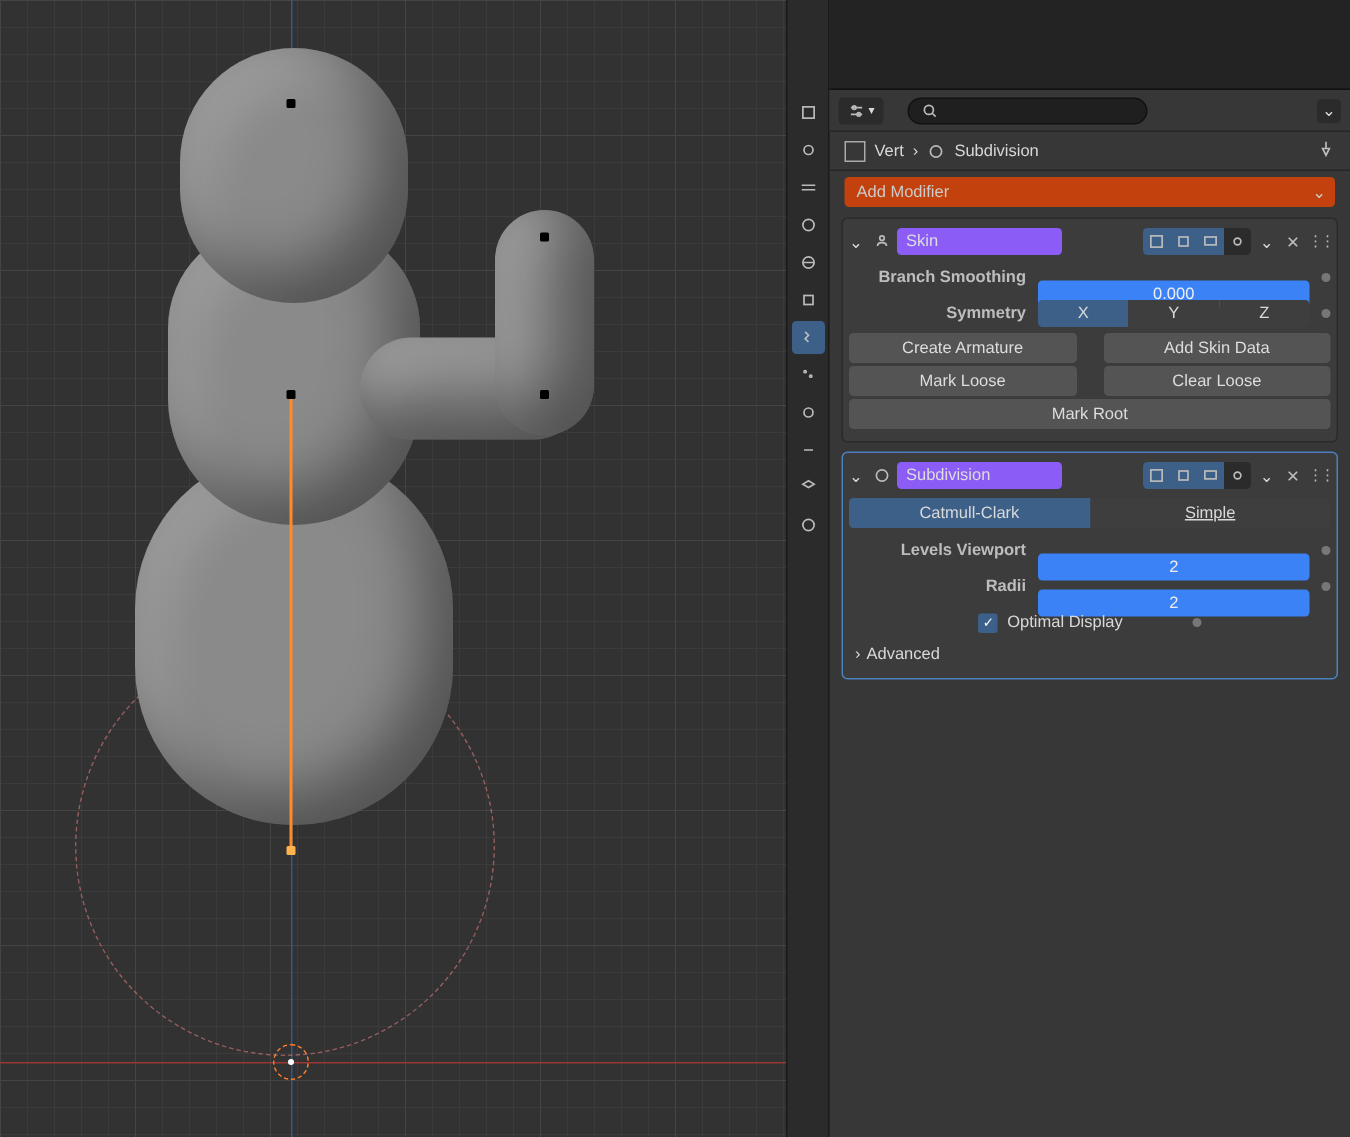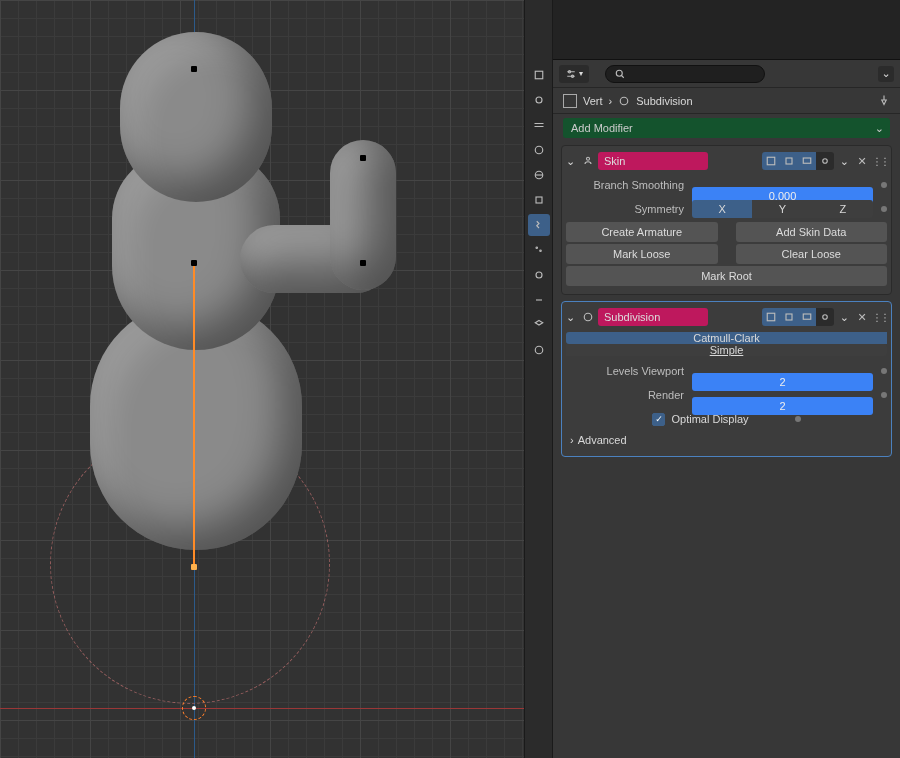--- a/index.html
+++ b/index.html
@@ -99,70 +99,70 @@
     max-width:160px;
   }
   .chev { position:absolute; right:6px; background:#2b2b2b; width:16px; height:16px; border-radius:3px; display:flex; align-items:center; justify-content:center;}
   .breadcrumb {
     height:26px; display:flex; align-items:center; gap:6px;
     padding:0 10px; border-bottom:1px solid #262626;
   }
   .bc-ico { width:14px; height:14px; border:1px solid #aaa;}
   .pin { margin-left:auto; color:#aaa;}
   .addmod {
-    margin:4px 10px; height:20px; background:#14532d; border-radius:3px;
+    margin:4px 10px; height:20px; background:#c2410c; border-radius:3px;
     display:flex; align-items:center; padding:0 8px; color:#ccc;
     position:relative;
   }
   .addmod::after { content:"⌄"; position:absolute; right:6px;}
   .panel {
     margin:3px 8px; background:#3c3c3c; border:1px solid #2a2a2a;
     border-radius:4px; padding:4px 4px 6px;
   }
   .panel.active { border-color:#4b81bf;}
   .phead {
     display:flex; align-items:center; gap:4px; height:22px;
   }
   .phead .tog { width:12px;}
   .phead .pname {
-    background:#be185d; height:18px; border-radius:3px; padding:0 6px;
+    background:#8b5cf6; height:18px; border-radius:3px; padding:0 6px;
     display:flex; align-items:center; min-width:110px; color:#ddd;
   }
   .vismodes { display:flex; gap:0; }
   .vismodes span {
     width:18px; height:18px; background:#2b2b2b;
     display:flex; align-items:center; justify-content:center; font-size:10px;
   }
   .vismodes span:first-child { border-radius:3px 0 0 3px;}
   .vismodes span:last-child  { border-radius:0 3px 3px 0;}
   .vismodes .on { background:#3d6089; color:#fff;}
   .xbtn, .grip { width:14px; height:18px; display:flex; align-items:center; justify-content:center; color:#bbb;}
   .grip::before { content:"⋮⋮"; letter-spacing:-2px; font-size:10px;}
   .row {
     display:flex; align-items:center; height:22px; margin:2px 0;
   }
-  .row .lbl { width:126px; text-align:right; padding-right:8px; color:#bdbdbd;}
+  .row .lbl { width:126px; text-align:right; padding-right:8px; color:#bdbdbd;font-weight:bold;}
   .row .val {
     flex:1; height:18px; background:#3b82f6; border-radius:3px;
     display:flex; align-items:center; justify-content:center; color:#eee;
     margin-right:4px;
     margin-top:22px;
   }
   .dot { width:6px; height:6px; border-radius:50%; background:#777; margin-left:4px;}
   .axis3 { display:flex; flex:1; gap:0; margin-right:4px;}
   .axis3 span { flex:1; height:18px; display:flex; align-items:center; justify-content:center; background:#3e3e3e;}
   .axis3 span.on { background:#3d6089;}
   .axis3 span:first-child{border-radius:3px 0 0 3px;} .axis3 span:last-child{border-radius:0 3px 3px 0;}
   .chk-row { display:flex; align-items:center; height:22px; justify-content:center; gap:6px;}
   .chk { width:13px; height:13px; background:#2b2b2b; border:1px solid #555; border-radius:2px; display:inline-flex; align-items:center; justify-content:center; font-size:9px;}
   .chk.on { background:#3d6089; border-color:#3d6089; color:#fff;}
   .btnrow { display:flex; gap:18px; margin:2px 0;}
   .btn { flex:1; height:20px; background:#545454; border-radius:3px; display:flex; align-items:center; justify-content:center; color:#ddd;}
   .btn.full { margin:2px 0;}
-  .seg2 { display:flex; margin:4px 0;flex-direction:column;}
+  .seg2 { display:flex; margin:4px 0;}
   .seg2 span{ flex:1; height:20px; display:flex; align-items:center; justify-content:center; background:#3e3e3e;}
   .seg2 span.on{ background:#3d6089;}
   .seg2 span:first-child{border-radius:3px 0 0 3px;} .seg2 span:last-child{border-radius:0 3px 3px 0;text-decoration:underline;}
   .subhead { display:flex; align-items:center; gap:4px; height:20px; padding-left:4px;}
   svg { width:12px; height:12px; fill:none; stroke:#bbb; stroke-width:1.5;}
 </style>
 </head>
 <body>
 
 <div class="viewport">
@@ -403,21 +403,21 @@
         <span>Simple</span>
       </div>
       <div class="row">
         <div class="lbl">Levels Viewport</div>
         <div class="val">
             <span>2</span>
           </div>
         <div class="dot"></div>
       </div>
       <div class="row">
-        <div class="lbl">Render</div>
+        <div class="lbl">Radii</div>
         <div class="val">
             <span>2</span>
           </div>
         <div class="dot"></div>
       </div>
       <div class="chk-row">
         <span class="chk on">✓</span>
         <span>Optimal Display</span>
         <div style="width:30px"></div>
         <div class="dot"></div>

